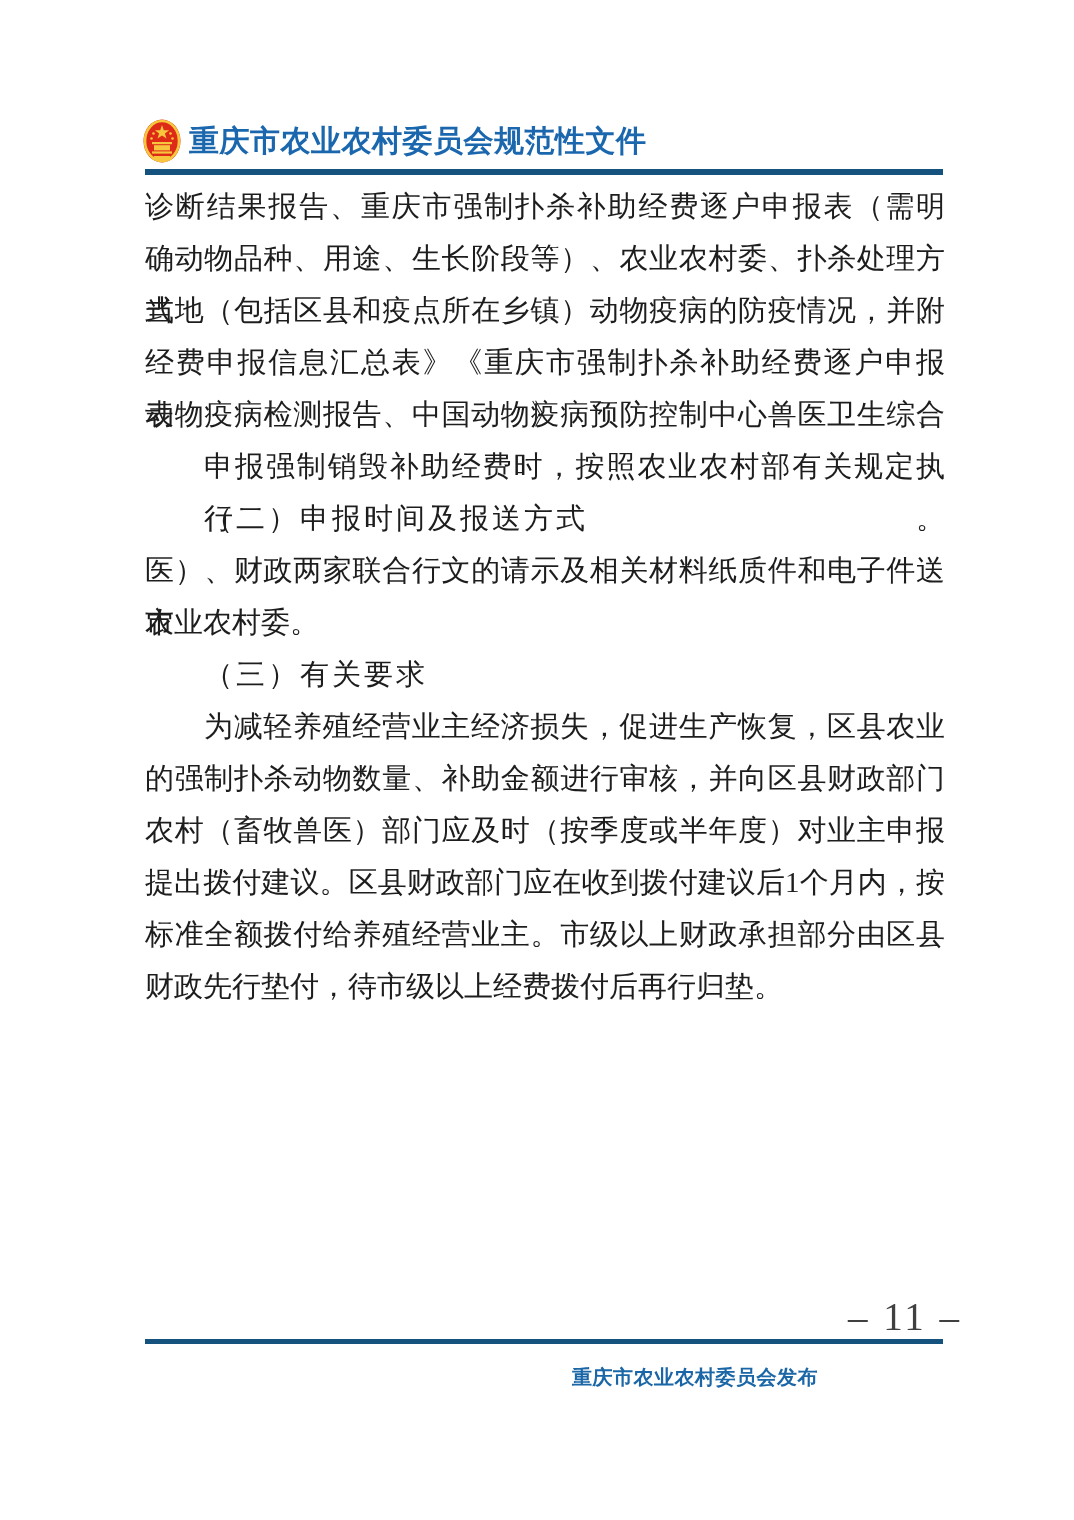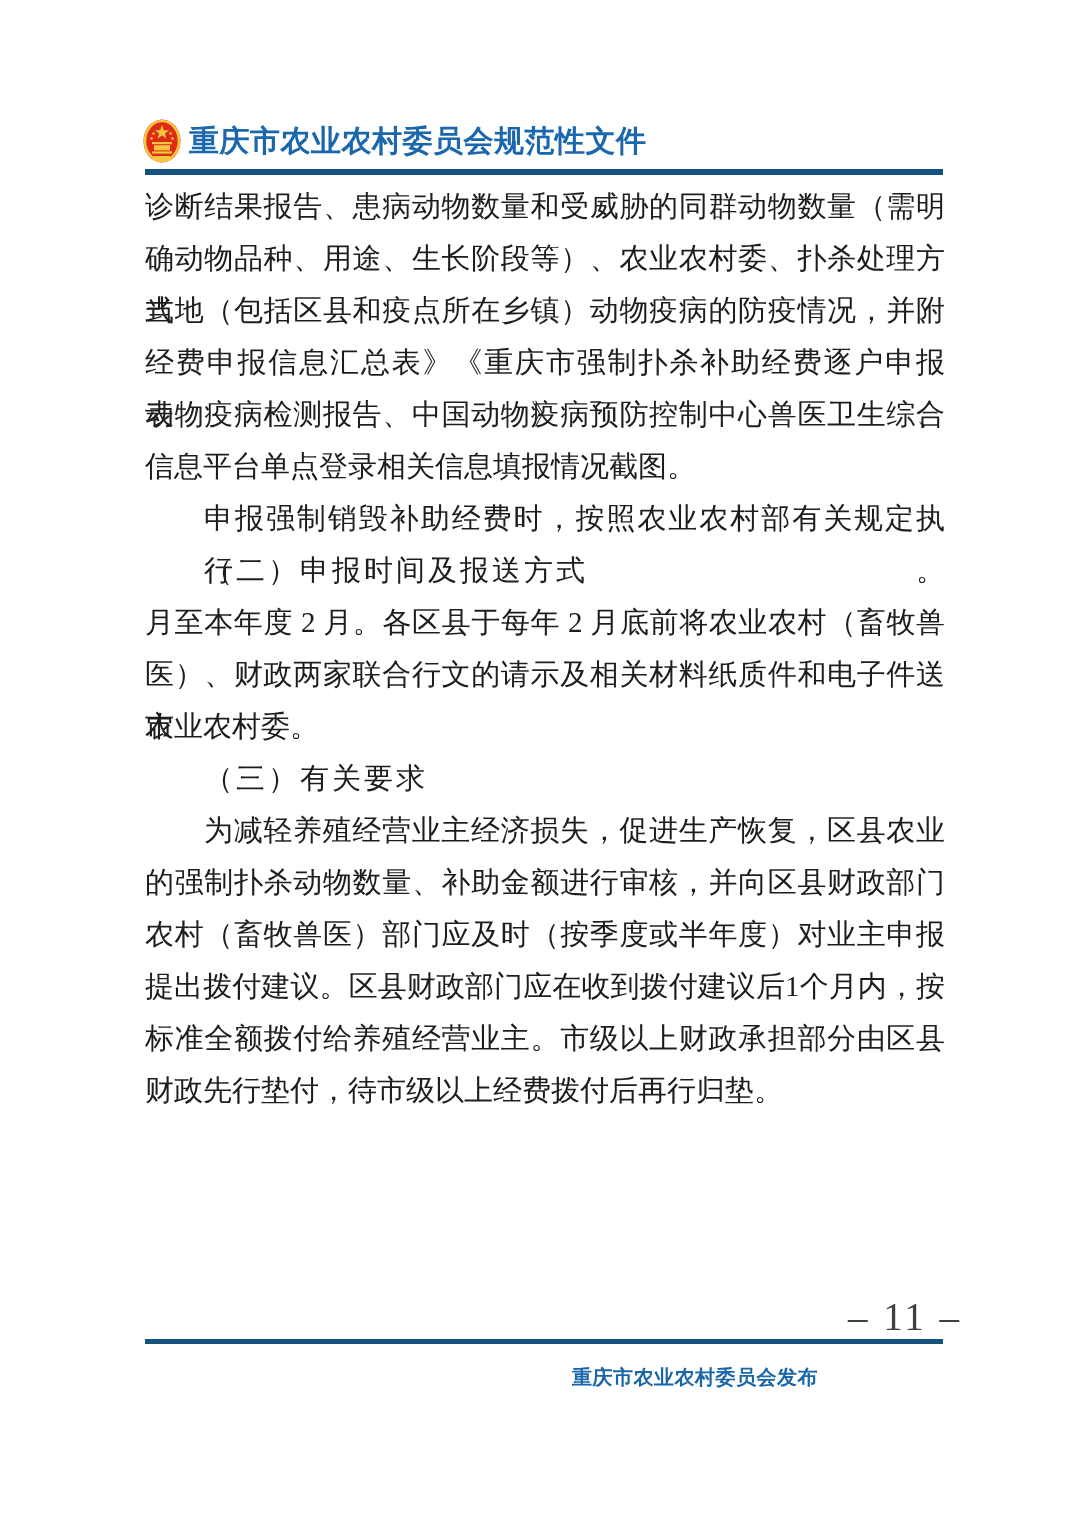--- a/index.html
+++ b/index.html
@@ -102,29 +102,27 @@
         <rect x="10" y="33.4" width="20" height="2.2" fill="#f7c63c"></rect>
         <path d="M12 38 h16 l2 4 h-20 z" fill="#f7c63c"></path>
       </svg>
     </span>
     <span class="hdr-title">重庆市农业农村委员会规范性文件</span>
   </div>
 
   <div class="rule rule-top"></div>
 
   <div class="body-lines">
-      <div class="bline j">诊断结果报告、患病动物数量和受威胁的同群动物数量（需明</div>
+      <div class="bline j">诊断结果报告、重庆市强制扑杀补助经费逐户申报表（需明</div>
       <div class="bline j">确动物品种、用途、生长阶段等）、农业农村委、扑杀处理方式、</div>
       <div class="bline j">当地（包括区县和疫点所在乡镇）动物疫病的防疫情况，并附</div>
       <div class="bline j">经费申报信息汇总表》《重庆市强制扑杀补助经费逐户申报表》、</div>
       <div class="bline j">动物疫病检测报告、中国动物疫病预防控制中心兽医卫生综合</div>
-      <div class="bline">信息平台单点登录相关信息填报情况截图。</div>
       <div class="bline j ind">申报强制销毁补助经费时，按照农业农村部有关规定执行。</div>
       <div class="bline ind b">（二）申报时间及报送方式</div>
-      <div class="bline j">月至本年度 2 月。各区县于每年 2 月底前将农业农村（畜牧兽</div>
       <div class="bline j">医）、财政两家联合行文的请示及相关材料纸质件和电子件送市</div>
       <div class="bline">农业农村委。</div>
       <div class="bline ind b">（三）有关要求</div>
       <div class="bline j ind">为减轻养殖经营业主经济损失，促进生产恢复，区县农业</div>
       <div class="bline j">的强制扑杀动物数量、补助金额进行审核，并向区县财政部门</div>
       <div class="bline j">农村（畜牧兽医）部门应及时（按季度或半年度）对业主申报</div>
       <div class="bline j">提出拨付建议。区县财政部门应在收到拨付建议后1个月内，按</div>
       <div class="bline j">标准全额拨付给养殖经营业主。市级以上财政承担部分由区县</div>
       <div class="bline">财政先行垫付，待市级以上经费拨付后再行归垫。</div>
     </div>

